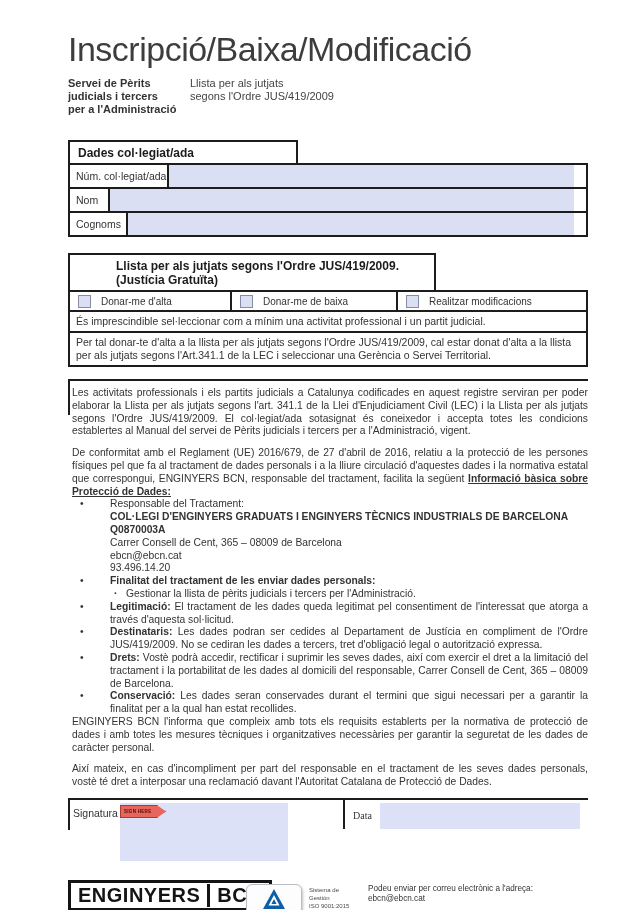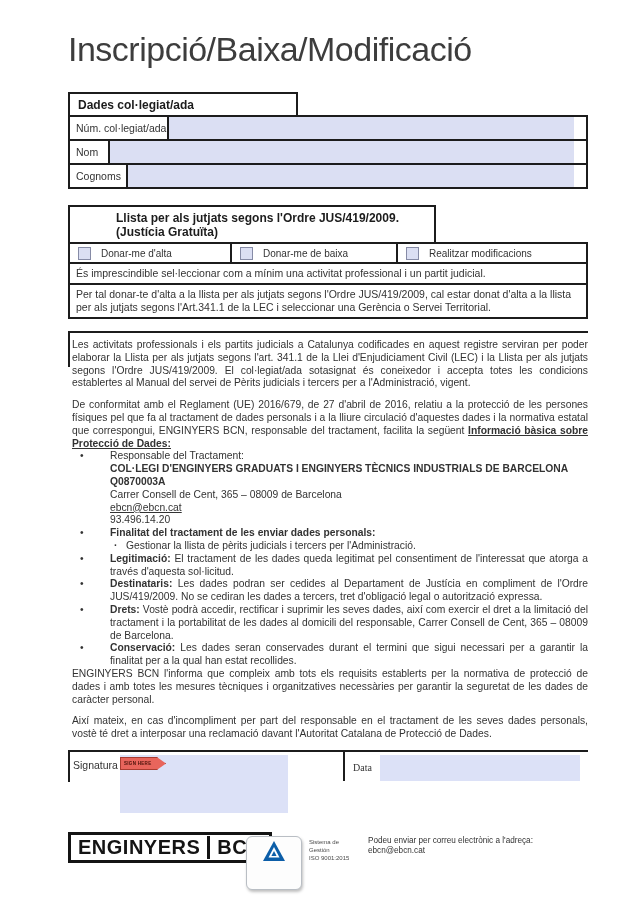--- a/index.html
+++ b/index.html
@@ -52,21 +52,21 @@
   .legal::before{content:"";position:absolute;left:0;top:0;height:34px;border-left:2px solid #1c1c1c;}
   .legal p{margin:0 0 9px 4px;text-align:justify;}
   .legal .nosp{margin-bottom:0;}
   .b{font-weight:bold;}
   .bu{font-weight:bold;text-decoration:underline;}
   .bullet{position:relative;padding-left:38px;margin-left:4px;text-align:justify;}
   .bullet::before{content:"\2022";position:absolute;left:8px;top:0;}
   .subline{padding-left:38px;margin-left:4px;}
   .subbullet{position:relative;padding-left:54px;margin-left:4px;}
   .subbullet::before{content:"\00B7";position:absolute;left:42px;top:0;font-weight:bold;}
-  .link{color:#333;text-decoration:underline;cursor:pointer;margin-top:48px;}
+  .link{color:#333;cursor:pointer;margin-top:48px;}
   .closing{margin:0 0 0 4px;text-align:justify;}
 
   
   .sigblock{border-top:2px solid #1c1c1c;margin-top:9px;position:relative;height:64px;}
   .sigblock::before{content:"";position:absolute;left:0;top:0;height:30px;border-left:2px solid #1c1c1c;}
   .sig-label{position:absolute;left:5px;top:7px;font-size:10.5px;color:#333;}
   .sig-field{position:absolute;left:52px;top:3px;width:168px;height:58px;background:#dce1f7;border:none;outline:none;}
   .sign-arrow{
     position:absolute;left:52px;top:5px;width:46px;height:13px;background:#e8655c;
     border:1px solid #a83c31;box-sizing:border-box;z-index:3;
@@ -92,20 +92,31 @@
 
   .f-right{position:absolute;right:0;top:4px;width:220px;font-size:8.2px;color:#333;}
   .f-email{line-height:10px;}
 </style>
 </head>
 <body>
 
 <div class="page">
 
   <div class="doc-title">Inscripció/Baixa/Modificació</div>
+  <div class="subhead">
+    <div class="col1">
+      <div>Servei de Pèrits</div>
+      <div>judicials i tercers</div>
+      <div>per a l'Administració</div>
+    </div>
+    <div class="col2">
+      <div>Llista per als jutjats</div>
+      <div>segons l'Ordre JUS/419/2009</div>
+    </div>
+  </div>
 
   <div class="s-header s1-header">Dades col·legiat/ada</div>
   <div class="frow">
     <div class="fl fl-num">Núm. col·legiat/ada</div>
     <input class="field" type="text" style="">
   </div>
   <div class="frow">
     <div class="fl fl-nom">Nom</div>
     <input class="field" type="text" style="">
   </div>

